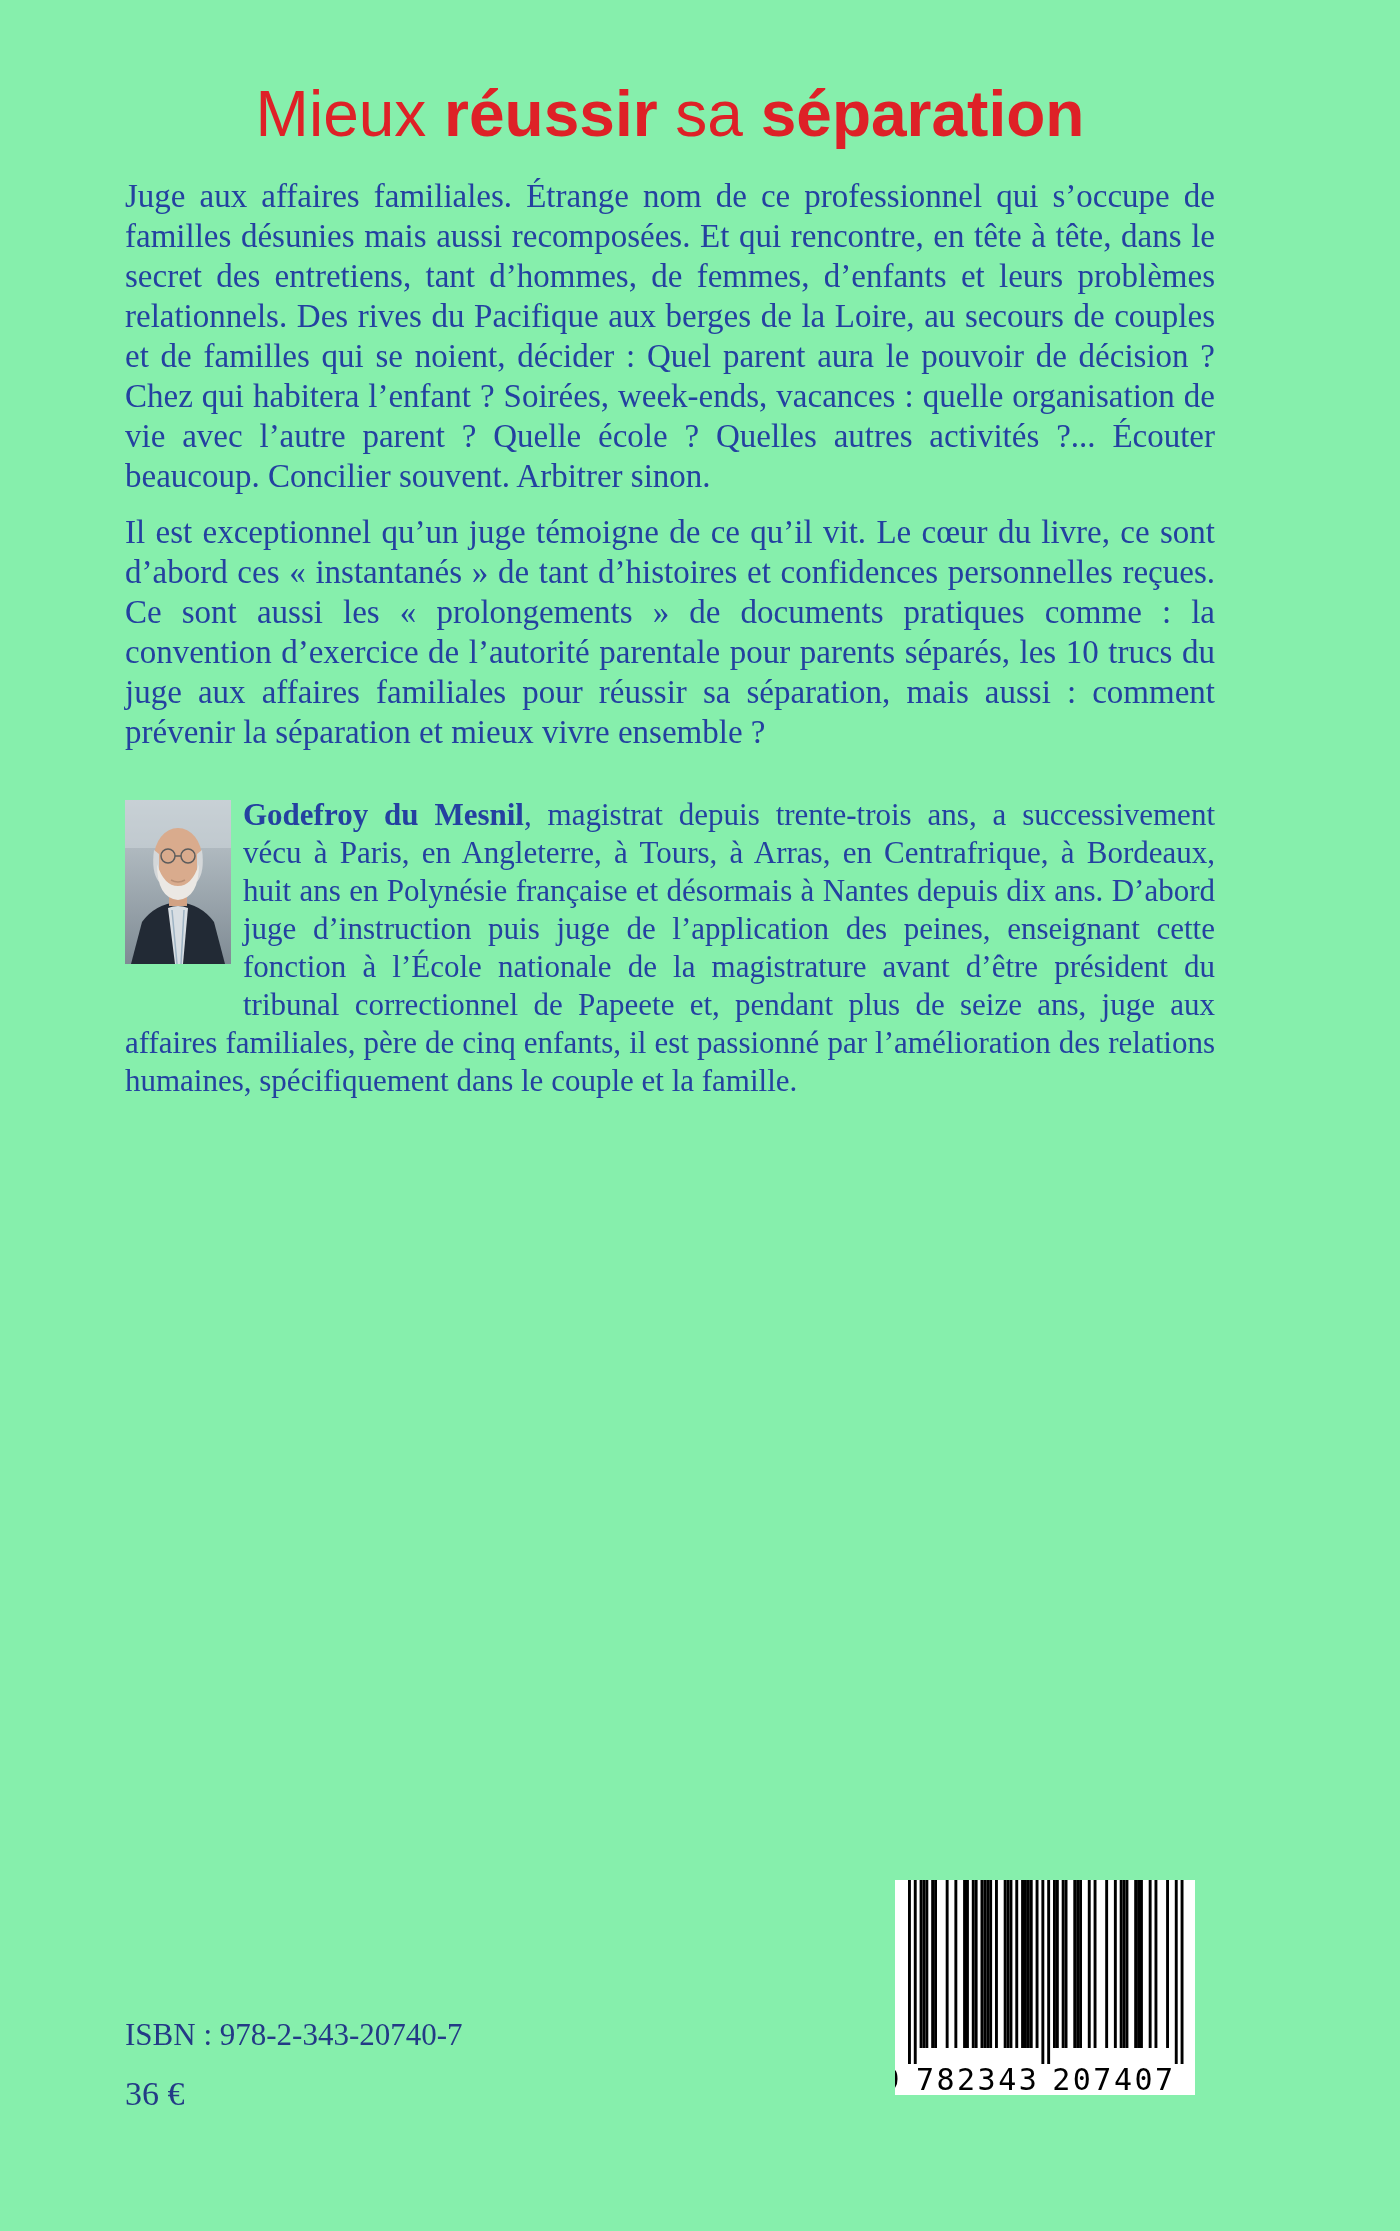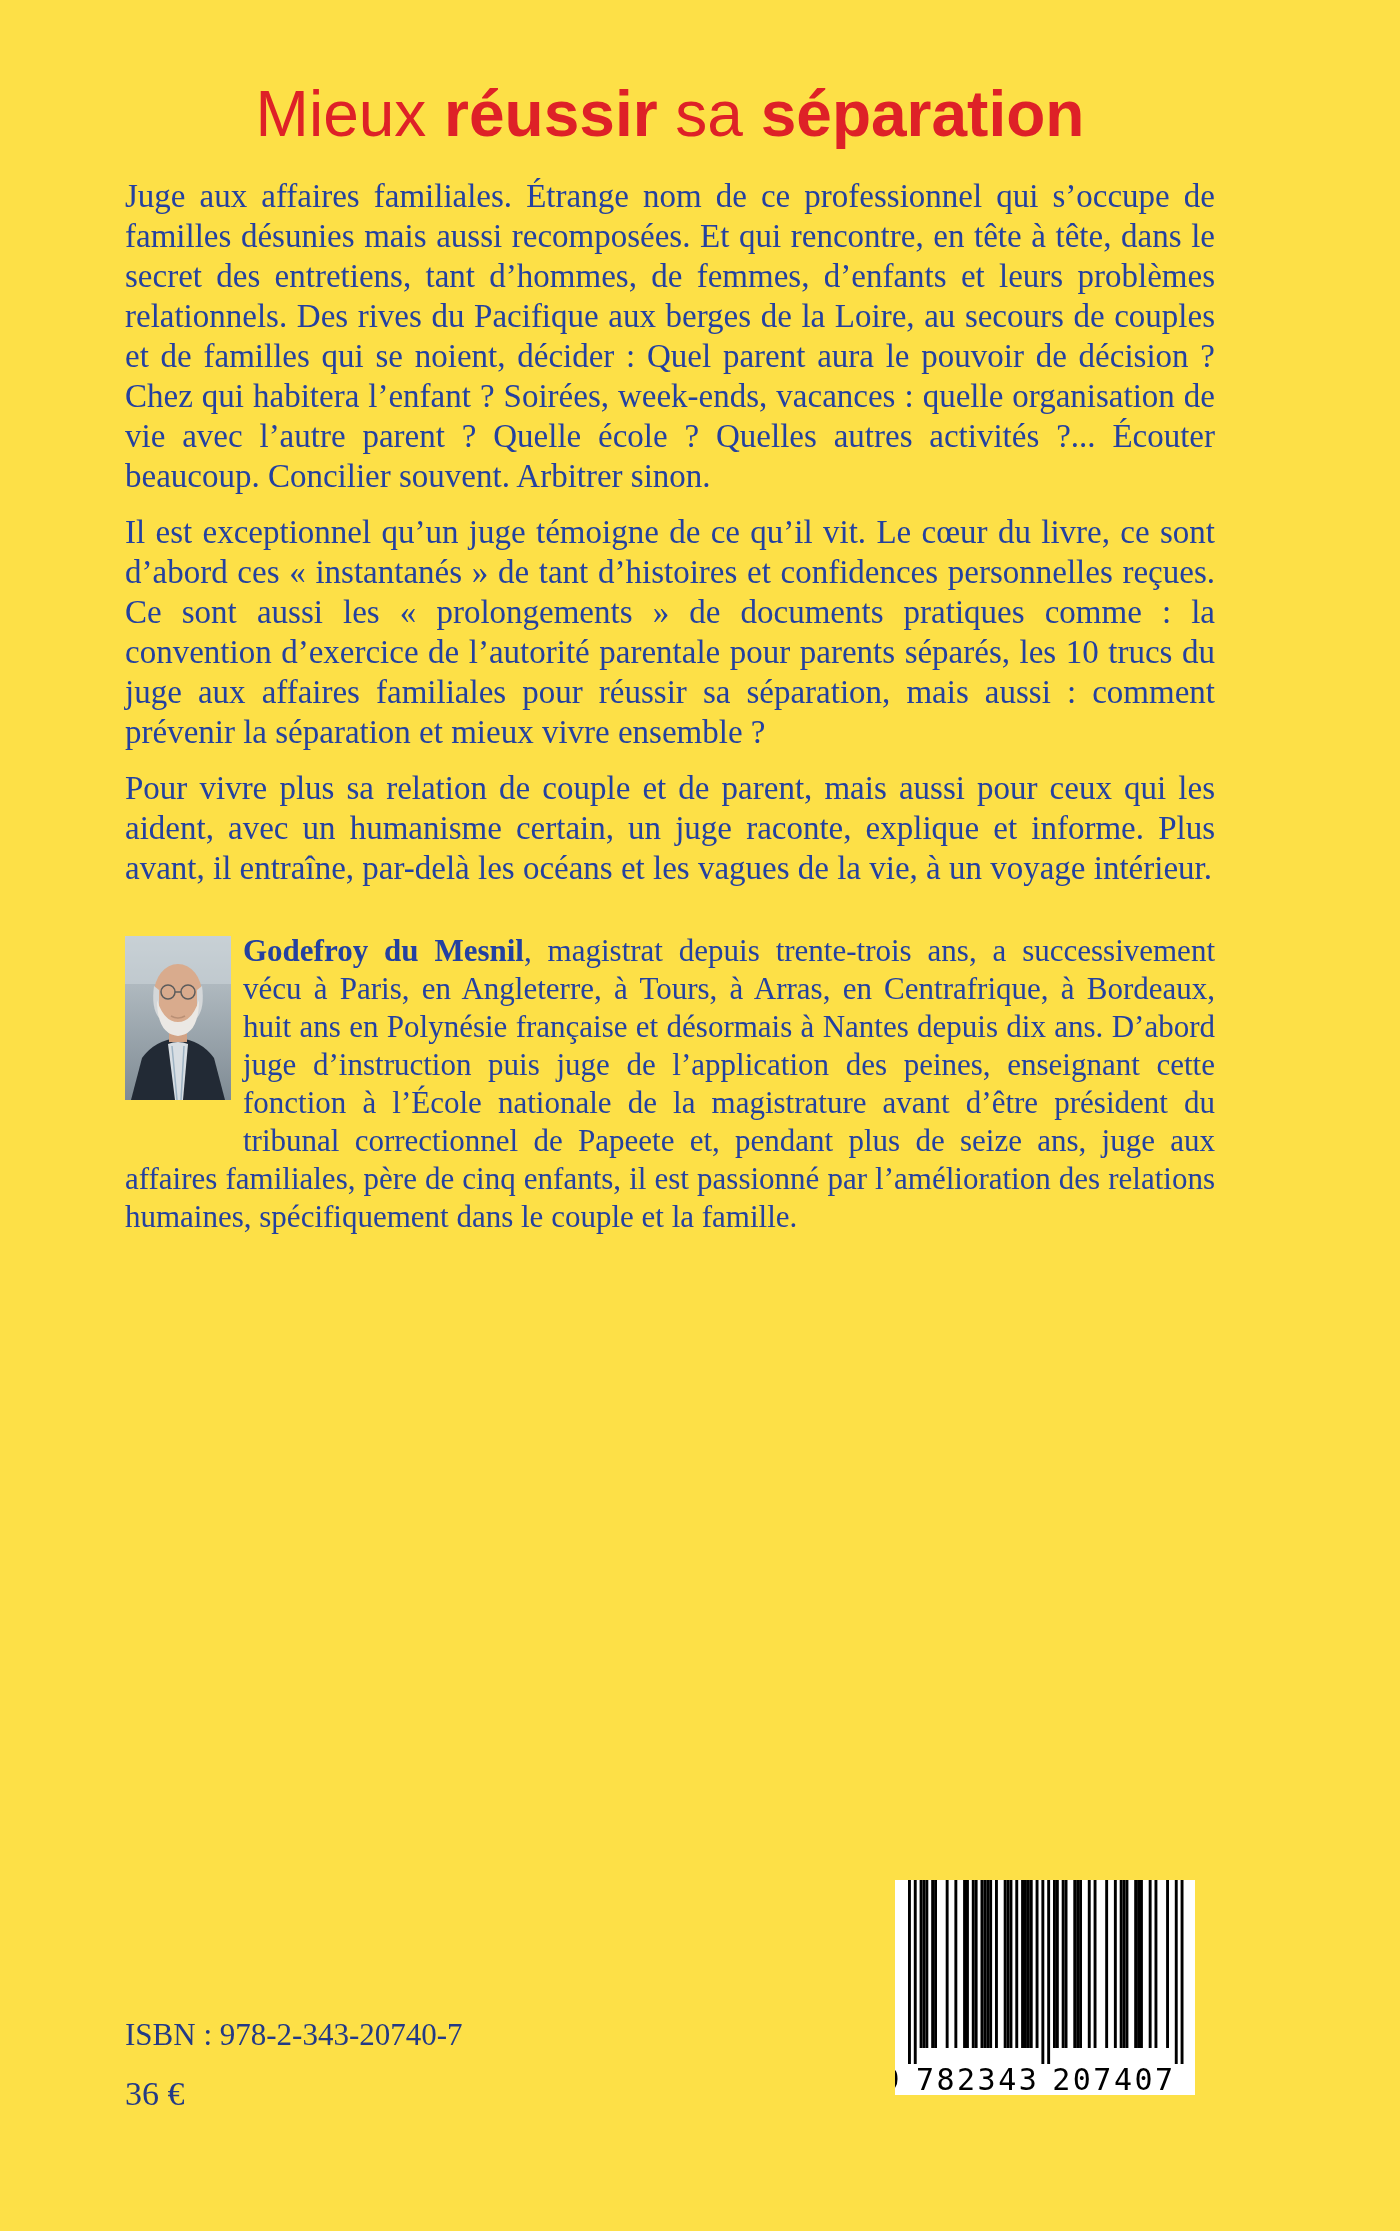--- a/index.html
+++ b/index.html
@@ -5,21 +5,21 @@
   * { margin:0; padding:0; box-sizing:border-box; }
   html, body { width:1400px; height:2231px; }
   body {
     position:relative;
     background:#ffffff;
     font-family:"Liberation Serif", serif;
     overflow:hidden;
   }
   .page {
     position:absolute; inset:0;
-    background:#fde047;
+    background:#86efac;
   }
   .content {
     padding:76px 185px 0 125px;
   }
   
   .title {
     font-family:"Liberation Sans", sans-serif;
     font-size:64px;
     line-height:76px;
     text-align:center;
@@ -78,21 +78,20 @@
 <div class="page">
   <div class="content">
 
     <h1 class="title">
         <div class="title-line"><span class="tr">Mieux </span><span class="tb">réussir</span><span class="tr"> sa </span><span class="tb">séparation</span></div>
       </h1>
 
     <div class="synopsis">
         <p>Juge aux affaires familiales. Étrange nom de ce professionnel qui s’occupe de familles désunies mais aussi recomposées. Et qui rencontre, en tête à tête, dans le secret des entretiens, tant d’hommes, de femmes, d’enfants et leurs problèmes relationnels. Des rives du Pacifique aux berges de la Loire, au secours de couples et de familles qui se noient, décider&nbsp;: Quel parent aura le pouvoir de décision&nbsp;? Chez qui habitera l’enfant&nbsp;? Soirées, week-ends, vacances&nbsp;: quelle organisation de vie avec l’autre parent&nbsp;? Quelle école&nbsp;? Quelles autres activités&nbsp;?... Écouter beaucoup. Concilier souvent. Arbitrer sinon.</p>
         <p>Il est exceptionnel qu’un juge témoigne de ce qu’il vit. Le cœur du livre, ce sont d’abord ces «&nbsp;instantanés&nbsp;» de tant d’histoires et confidences personnelles reçues. Ce sont aussi les «&nbsp;prolongements&nbsp;» de documents pratiques comme&nbsp;: la convention d’exercice de l’autorité parentale pour parents séparés, les 10 trucs du juge aux affaires familiales pour réussir sa séparation, mais aussi&nbsp;: comment prévenir la séparation et mieux vivre ensemble&nbsp;?</p>
-        <p>Pour vivre plus sa relation de couple et de parent, mais aussi pour ceux qui les aident, avec un humanisme certain, un juge raconte, explique et informe. Plus avant, il entraîne, par-delà les océans et les vagues de la vie, à un voyage intérieur.</p>
       </div>
 
     <div class="bio">
       <span class="photo">
         <svg viewBox="0 0 106 164" xmlns="http://www.w3.org/2000/svg">
           <defs>
             <linearGradient id="bgg" x1="0" y1="0" x2="0" y2="1">
               <stop offset="0" stop-color="#c3ccd1"></stop>
               <stop offset="1" stop-color="#7f8b94"></stop>
             </linearGradient>

